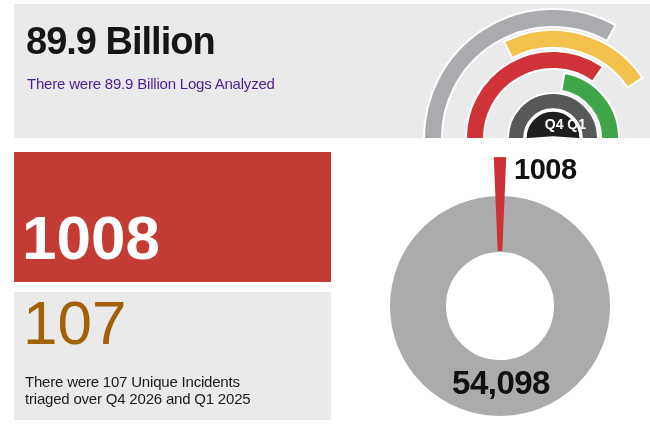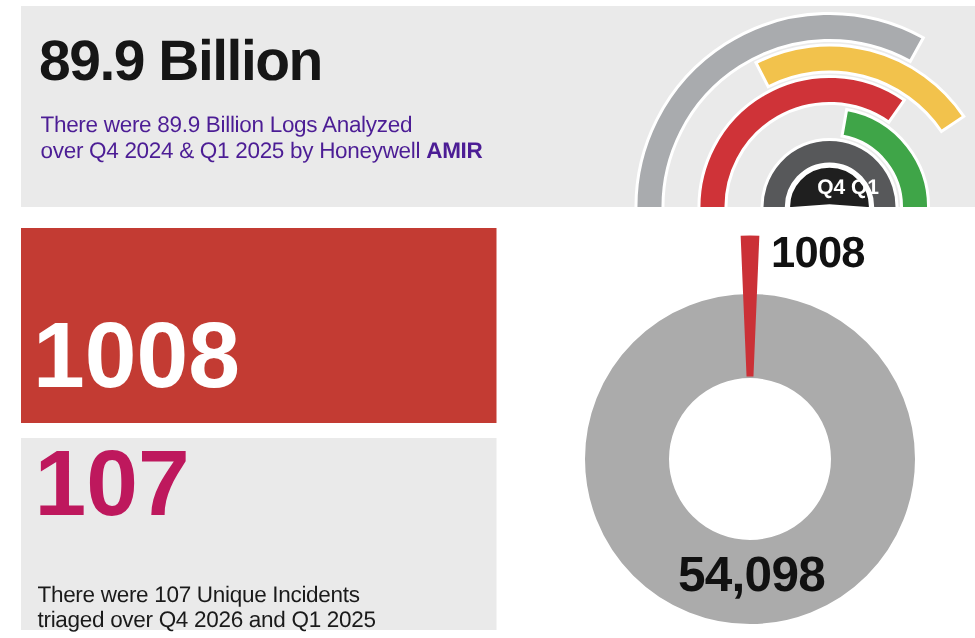--- a/index.html
+++ b/index.html
@@ -36,23 +36,23 @@
   #incidents-body { left: 11px; top: 7px; line-height: 16.5px; color: #ffffff; font-weight: 600; }
   #incidents-number {
     position: absolute; left: 8px; top: 52px;
     font-size: 62px; line-height: 68px; font-weight: 800; color: #ffffff; letter-spacing: 0px;
   }
 
   
   #panel-unique { left: 3px; top: 292px; width: 317px; height: 128px; background: #eaeaea; }
   #unique-number {
     position: absolute; left: 9px; top: -4px;
-    font-size: 62px; line-height: 70px; font-weight: 700; color: #be185d; letter-spacing: 0px;
+    font-size: 62px; line-height: 70px; font-weight: 400; color: #a16207; letter-spacing: 0px;
   }
-  #unique-body { left: 11px; top: 96px; line-height: 17px; color: #1a1a1a; font-weight: 500; }
+  #unique-body { left: 11px; top: 81px; line-height: 17px; color: #1a1a1a; font-weight: 500; }
 
   
   #donut-svg { position: absolute; left: 330px; top: 148px; width: 320px; height: 277px; display: block; }
   #donut-label-slice {
     position: absolute; left: 503px; top: 153px;
     font-size: 29px; font-weight: 800; color: #111111; letter-spacing: -0.5px;
   }
   #donut-label-total {
     position: absolute; left: 392px; top: 364px; width: 196px; text-align: center;
     font-size: 33px; font-weight: 800; color: #111111; letter-spacing: -0.5px;
@@ -60,21 +60,20 @@
 </style>
 </head>
 <body>
 
 <div class="canvas">
 
   <section id="panel-top">
     <h1>89.9 Billion</h1>
     <div class="body-text" id="top-body">
       <div class="nowrap">There were 89.9 Billion Logs Analyzed</div>
-      <div class="nowrap"><span>over Q4 2024 &amp; Q1 2025 by Honeywell</span> <span class="bold-inline">AMIR</span></div>
     </div>
     <svg id="gauge-svg" viewBox="0 0 264 134">
         <path d="M 33.31423751648268 142.9985851129921 A 129 129 0 0 1 224.5404410117775 21.174057779017943 L 215.81386784734343 36.91721250752707 A 111 111 0 0 0 51.270390421159505 141.74296858559785 Z" fill="#a9abae" stroke="#ffffff" stroke-width="2"></path>
         <path d="M 112.96902602812895 37.77129538765627 A 108 108 0 0 1 251.5360578359445 73.60716642515933 L 236.61338152995376 83.67263868763277 A 90 90 0 0 0 121.14085502344079 53.809412823046884 Z" fill="#f2c24c" stroke="#ffffff" stroke-width="2"></path>
         <path d="M 75.33106126601814 141.58254961904623 A 87 87 0 0 1 211.901149962541 62.73377214685772 L 201.5767741082222 77.47850894405957 A 69 69 0 0 0 93.26256583166956 140.0137462495884 Z" fill="#cf3338" stroke="#ffffff" stroke-width="2"></path>
         <path d="M 173.4607797260174 69.00268830119427 A 66 66 0 0 1 227.8392273171484 138.60392726711228 L 209.88307441247156 137.34831073971802 A 48 48 0 0 0 170.33511252801267 86.72922785541402 Z" fill="#3fa548" stroke="#ffffff" stroke-width="2"></path>
         <path d="M 117.17123858587145 137.9220084236446 A 45 45 0 1 1 206.82876141412856 137.92200842364463 L 162 134 Z" fill="#57585a" stroke="#ffffff" stroke-width="2"></path>
         <path d="M 134.06820659272492 135.9531812648355 A 28 28 0 1 1 189.93179340727508 135.9531812648355 L 162 134 Z" fill="#1f1f1f" stroke="#ffffff" stroke-width="3.5"></path>
       </svg>
   </section>

